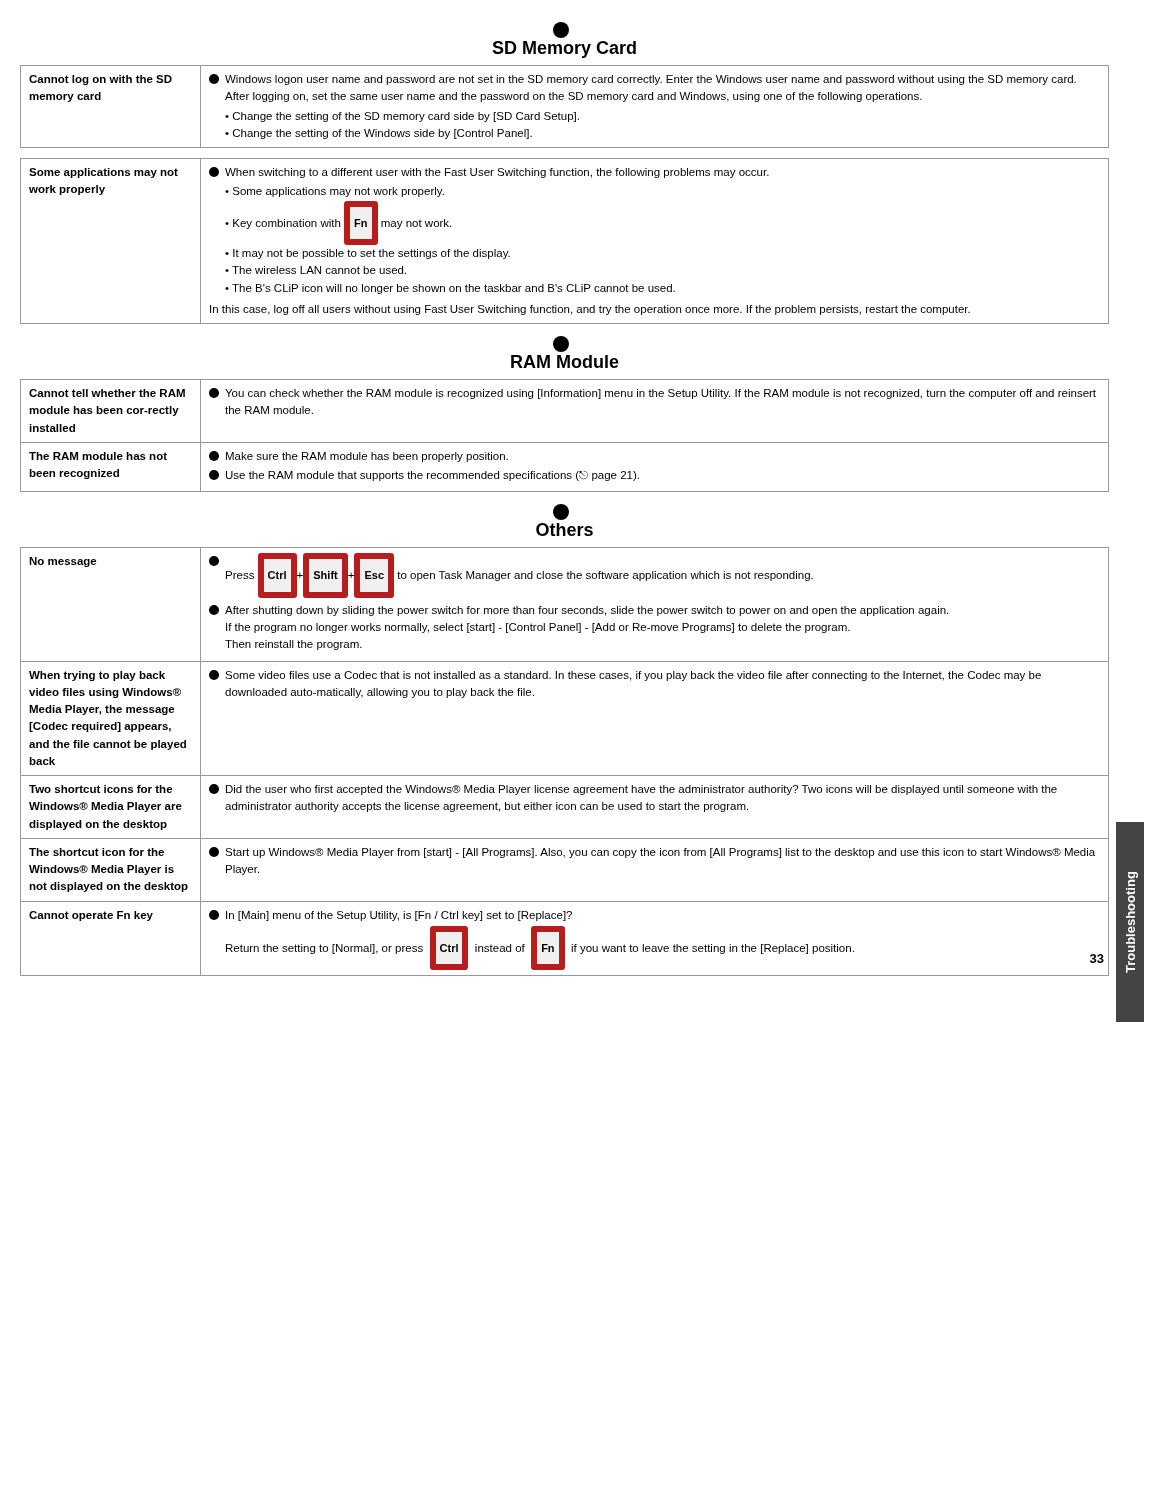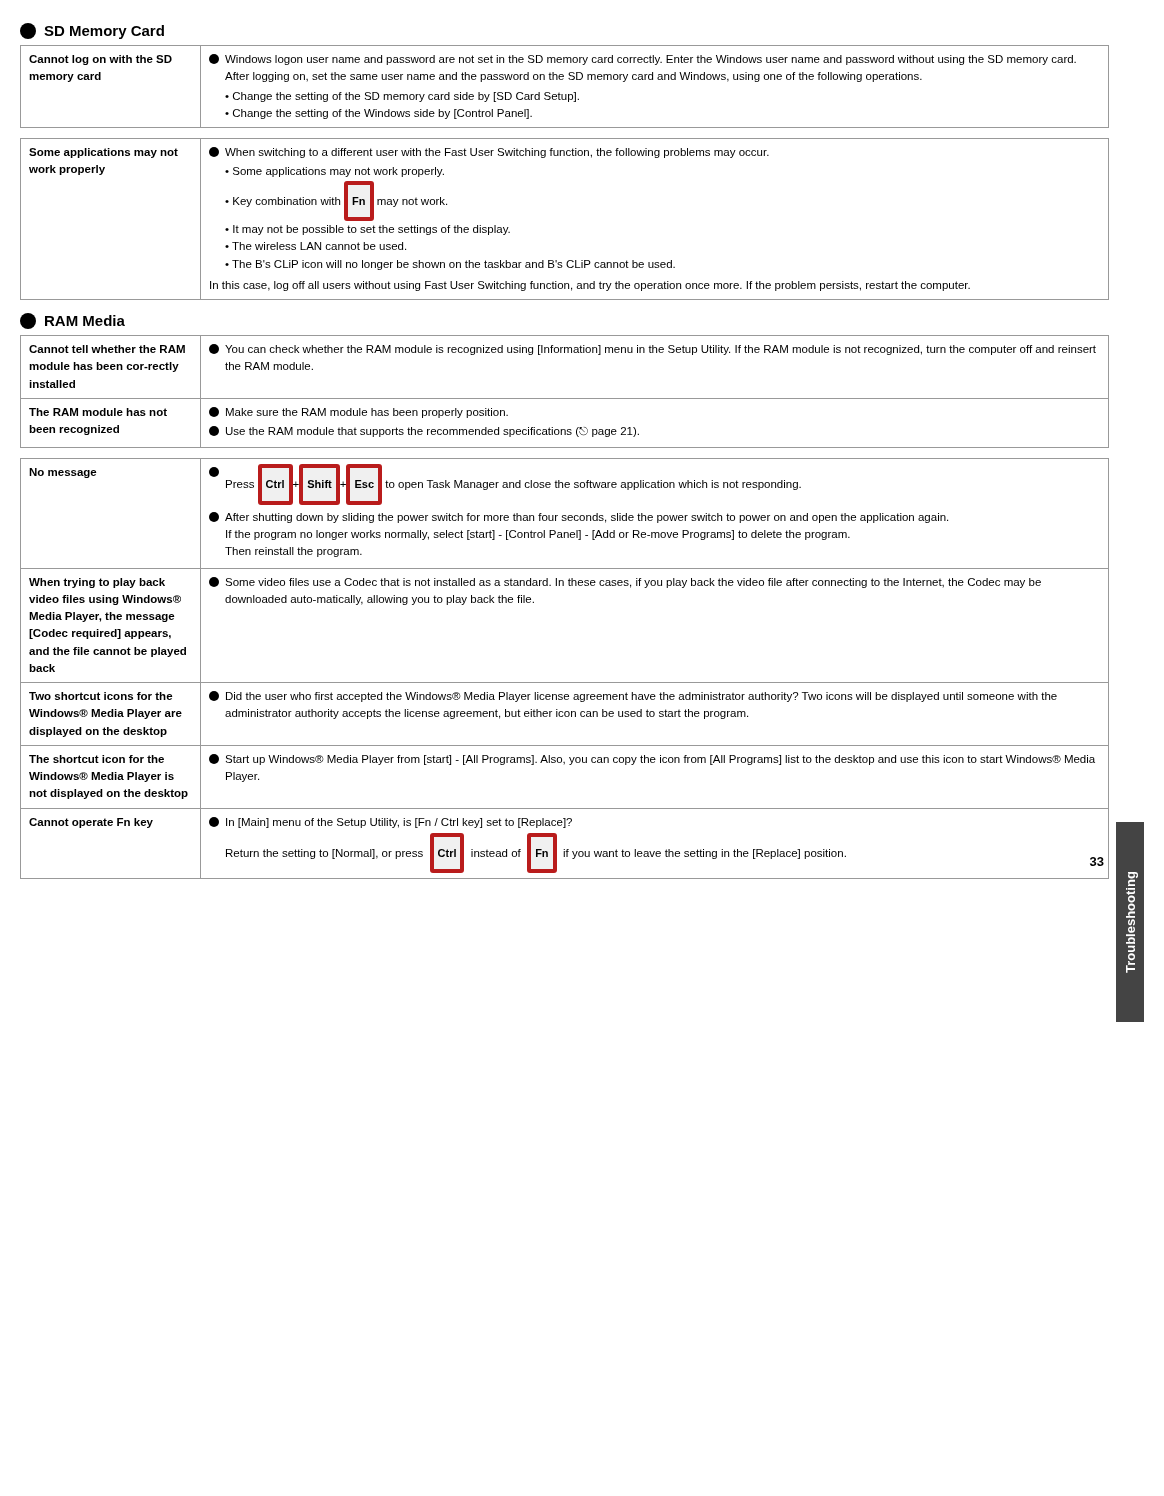--- a/index.html
+++ b/index.html
@@ -9,22 +9,23 @@
       background: #fff;
       color: #000;
       width: 1164px;
       min-height: 1496px;
       padding: 10px 20px 20px 20px;
     }
     .section-header {
       display: flex;
       align-items: center;
       margin: 12px 0 6px 0;
-      font-size: 15px;
-      font-weight: bold;
+      font-size: 18px;
+      font-weight: bold;
+      flex-direction: column;
     }
     .section-header .bullet {
       width: 16px;
       height: 16px;
       background: #000;
       border-radius: 50%;
       display: inline-block;
       margin-right: 8px;
       flex-shrink: 0;
     }
@@ -58,21 +59,21 @@
       width: 10px;
       height: 10px;
       background: #000;
       border-radius: 50%;
       margin-right: 6px;
       margin-top: 3px;
       flex-shrink: 0;
     }
     .kbd {
       display: inline-block;
-      border: 4px solid #b91c1c;
+      border: 6px solid #b91c1c;
       border-radius: 3px;
       padding: 8px 4px;
       font-size: 11px;
       font-weight: bold;
       background: #f0f0f0;
       font-family: Arial, sans-serif;
     }
     .page-ref {
       font-size: 11.5px;
     }
@@ -155,21 +156,21 @@
           <div>• The B's CLiP icon will no longer be shown on the taskbar and B's CLiP cannot be used.</div>
         </div>
         <div style="margin-top:4px;">In this case, log off all users without using Fast User Switching function, and try the operation once more. If the problem persists, restart the computer.</div>
       </td>
     </tr>
   </tbody>
     </table>
 
   <div class="section-header">
     <span class="bullet"></span>
-    <span>RAM Media</span>
+    <span>RAM Module</span>
   </div>
 
   <table>
     <tbody>
     <tr>
       <td class="left-col">Cannot tell whether the RAM module has been cor-rectly installed</td>
       <td class="right-col">
         <div class="bullet-item">
           <span class="dot"></span>
           <span>You can check whether the RAM module is recognized using [Information] menu in the Setup Utility. If the RAM module is not recognized, turn the computer off and reinsert the RAM module.</span>
@@ -185,20 +186,24 @@
         </div>
         <div class="bullet-item">
           <span class="dot"></span>
           <span>Use the RAM module that supports the recommended specifications (⎋ page 21).</span>
         </div>
       </td>
     </tr>
   </tbody>
     </table>
 
+  <div class="section-header">
+    <span class="bullet"></span>
+    <span>Others</span>
+  </div>
 
   <table>
     <tbody>
         <tr>
       <td class="left-col">No message</td>
       <td class="right-col">
         <div class="bullet-item">
           <span class="dot"></span>
           <span>Press <span class="kbd">Ctrl</span>+<span class="kbd">Shift</span>+<span class="kbd">Esc</span> to open Task Manager and close the software application which is not responding.</span>
         </div>

